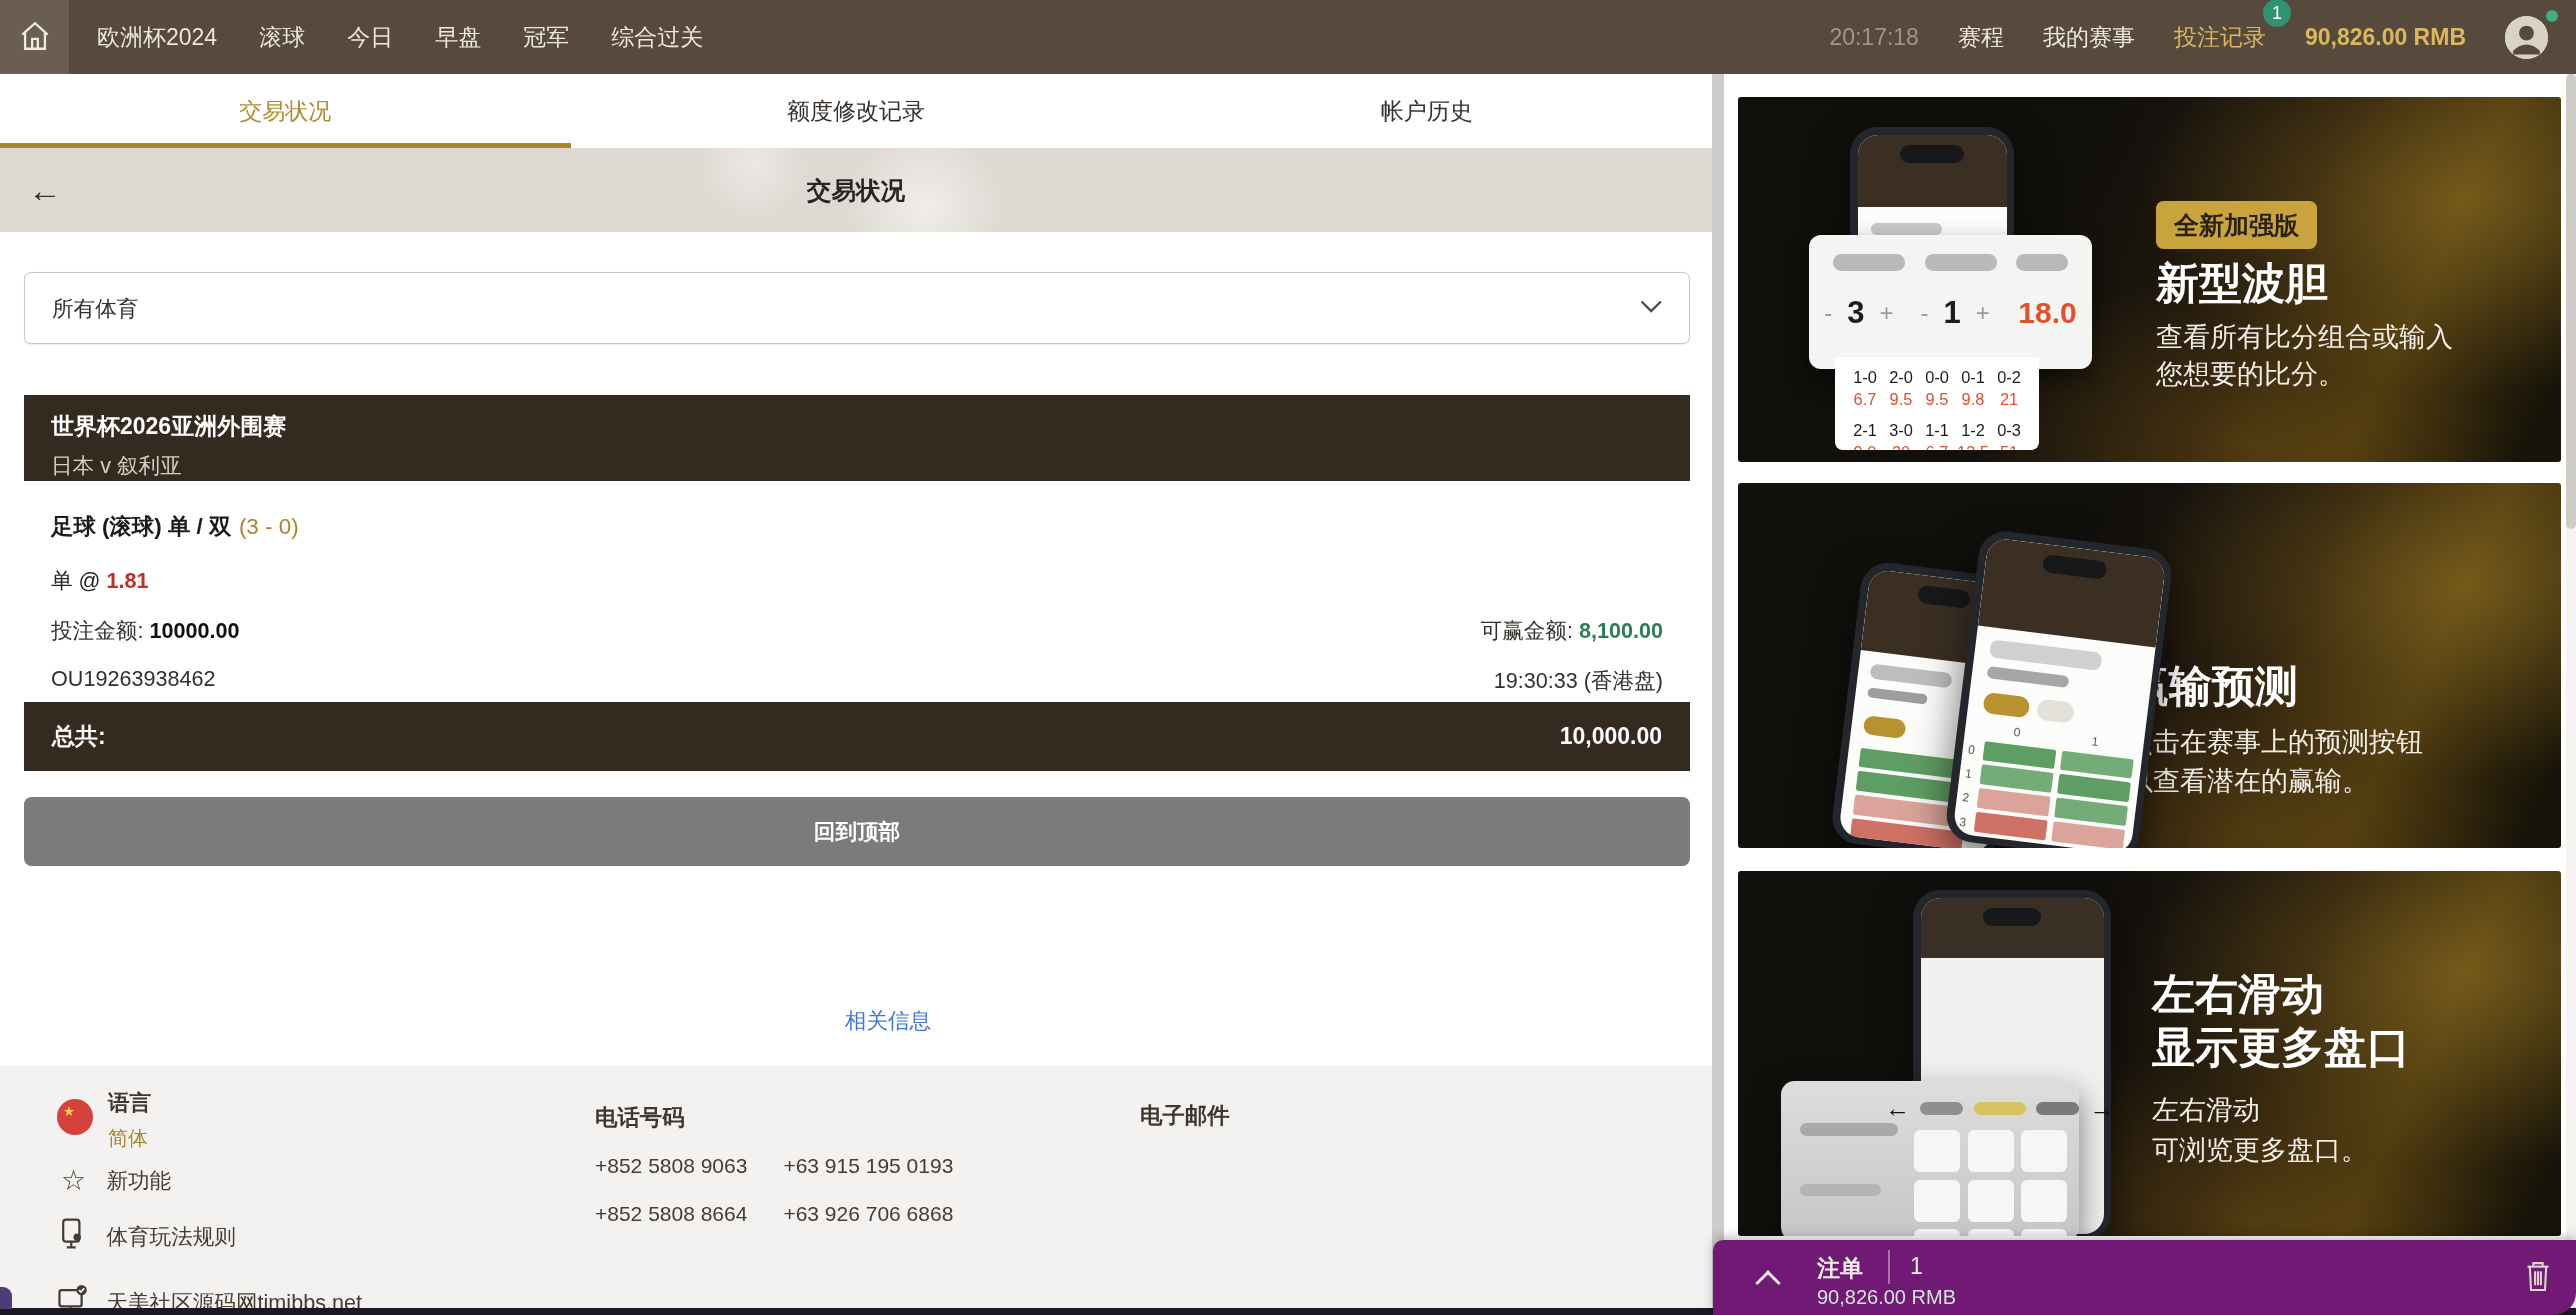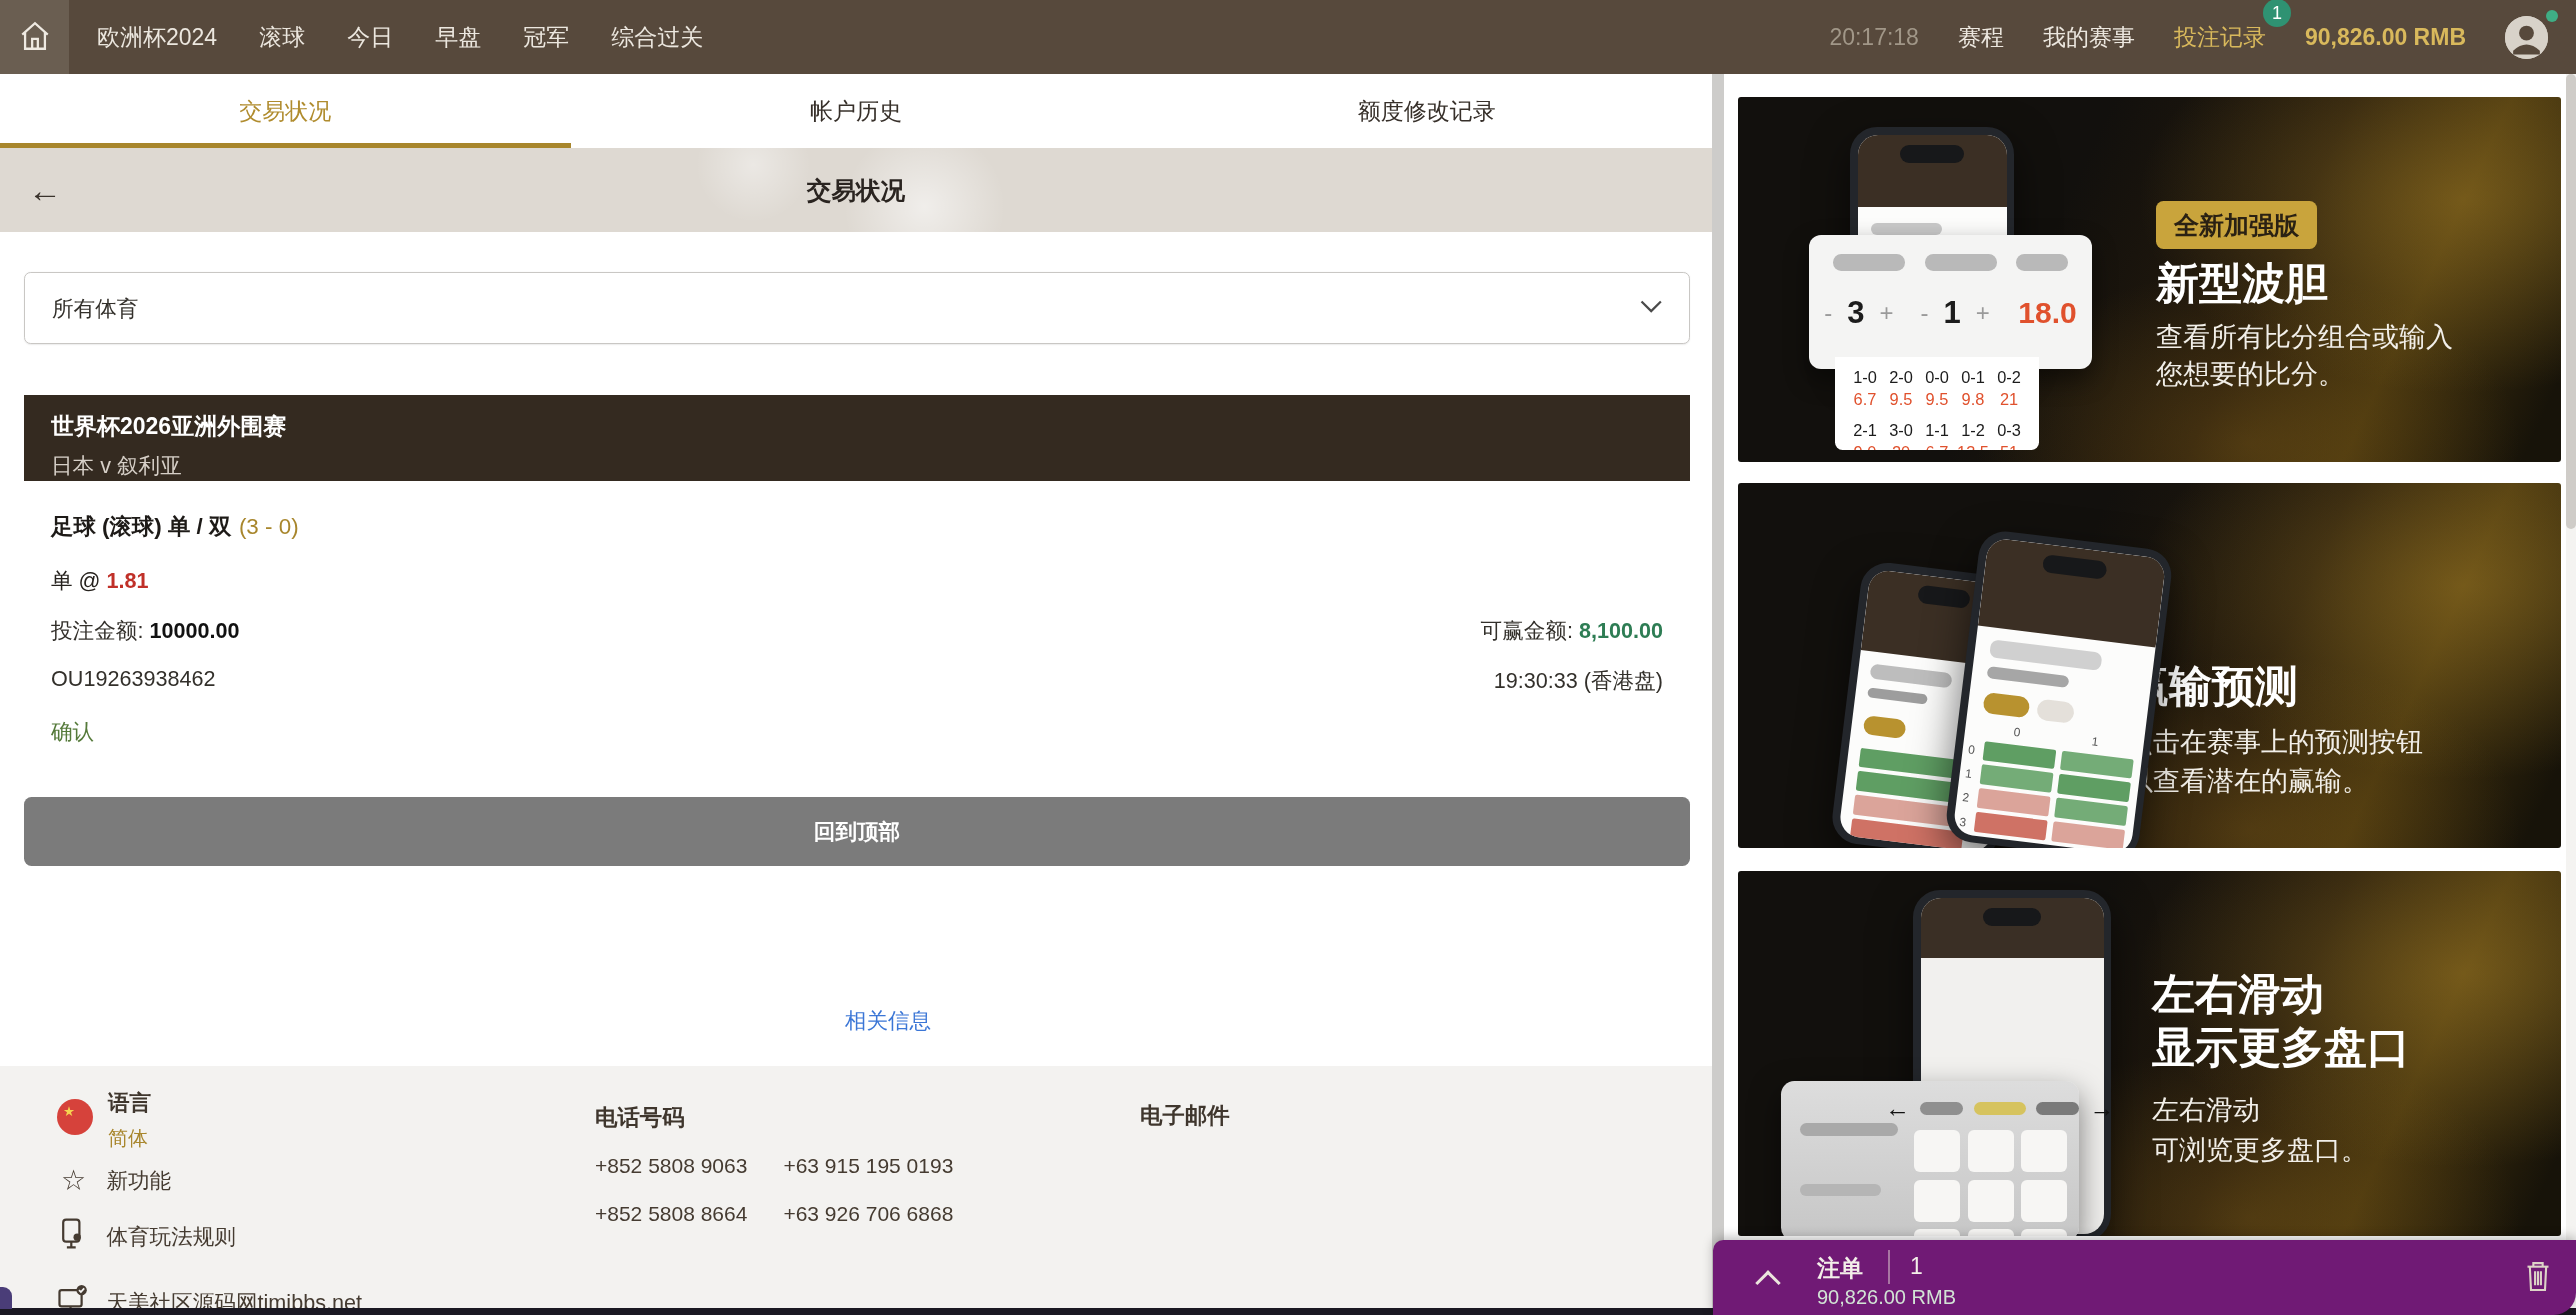--- a/index.html
+++ b/index.html
@@ -187,22 +187,22 @@
         </svg>
         <span class="status-dot"></span>
       </span>
     </div>
   </header>
 
   <div class="main">
 
     <div class="tabs">
       <div class="tab active">交易状况</div>
+      <div class="tab">额度修改记录</div>
       <div class="tab">帐户历史</div>
-      <div class="tab">额度修改记录</div>
       <div class="tab-underline"></div>
     </div>
 
     <div class="page-header">
       <span class="back-arrow">←</span>
       <span class="page-title">交易状况</span>
     </div>
 
     <div class="filter">
       <span class="filter-label">所有体育</span>
@@ -230,20 +230,24 @@
           <span><span>可赢金额:</span> <span class="bet-win-value">8,100.00</span></span>
         </div>
         <div class="bet-row">
           <span>OU19263938462</span>
           <span>19:30:33 (香港盘)</span>
         </div>
         <span class="bet-confirm">确认</span>
       </div>
     </div>
 
+    <div class="total-bar">
+      <span>总共:</span>
+      <span>10,000.00</span>
+    </div>
 
     <button class="back-to-top">回到顶部</button>
 
     <div class="related-link">相关信息</div>
 
     <footer class="footer">
       <div class="f-lang">
         <span class="flag">
             <span class="big-star">★</span>
           </span>

